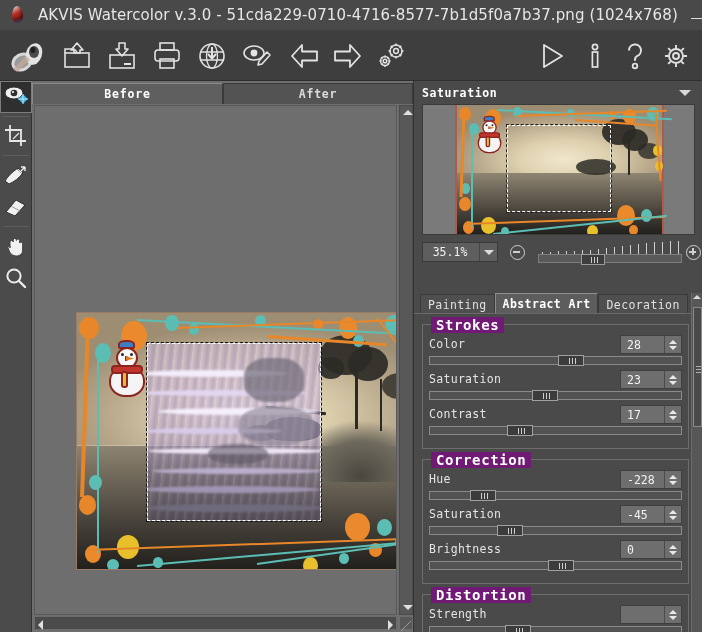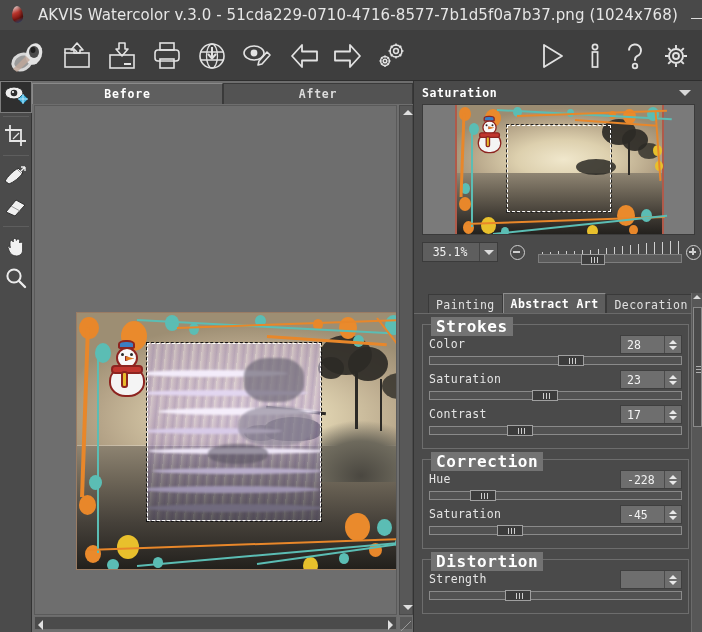--- a/index.html
+++ b/index.html
@@ -308,22 +308,22 @@
     border-top: 1px solid #6a6a6a;
     overflow: hidden;
   }
   .group {
     position: relative; margin: 10px 14px 0 8px;
     border: 1px solid #6d6d6d;
     padding: 10px 6px 8px 6px;
   }
   .group-title {
     position: absolute; left: 8px; top: -8px;
-    background: #737373; padding: 0 5px;
-    color: #ffffff; font-size: 16px; font-weight: bold;
+    background: #701a75; padding: 0 5px;
+    color: #ffffff; font-size: 14px; font-weight: bold;
     letter-spacing: .6px;
   }
   .param { position: relative; margin-bottom: 5px; }
   .param-label {
     color: #e4e4e4; font-size: 11.5px; letter-spacing: .3px;
     line-height: 18px;
   }
   .spin {
     position: absolute; right: 0; top: 0;
     width: 62px; height: 19px;
@@ -770,21 +770,21 @@
           <span class="sl-grip" style="left:15px;"></span>
         </div>
       </div>
       <div class="circ-btn" style="left:272px;">
           <span class="h"></span>
           <span class="v"></span>
         </div>
     </div>
 
     <div class="tabs-panel">
-      <div class="ptab" style="margin-left:14px;">
+      <div class="ptab" style="margin-left:6px;">
         <span>Painting</span>
       </div>
       <div class="ptab active">
         <span>Abstract Art</span>
       </div>
       <div class="ptab">
         <span>Decoration</span>
       </div>
     </div>
 
@@ -880,20 +880,37 @@
           </div>
           <div class="slider">
             <div class="sl-thumb" style="left:calc(32% - 13px);">
               <span class="sl-grip" style="left:10px;"></span>
                 <span class="sl-grip" style="left:13px;"></span>
                 <span class="sl-grip" style="left:16px;"></span>
             </div>
           </div>
         </div>
 
+        <div class="param">
+          <div class="param-label">Brightness</div>
+          <div class="spin">
+            <div class="spin-val">0</div>
+            <div class="spin-btns">
+                <span class="tri-up-s"></span>
+                <span class="tri-down-s"></span>
+              </div>
+          </div>
+          <div class="slider">
+            <div class="sl-thumb" style="left:calc(52% - 13px);">
+              <span class="sl-grip" style="left:10px;"></span>
+                <span class="sl-grip" style="left:13px;"></span>
+                <span class="sl-grip" style="left:16px;"></span>
+            </div>
+          </div>
+        </div>
       </div>
 
       <div class="group">
         <div class="group-title">Distortion</div>
 
         <div class="param">
           <div class="param-label">Strength</div>
           <div class="spin">
             <div class="spin-val"></div>
             <div class="spin-btns">

